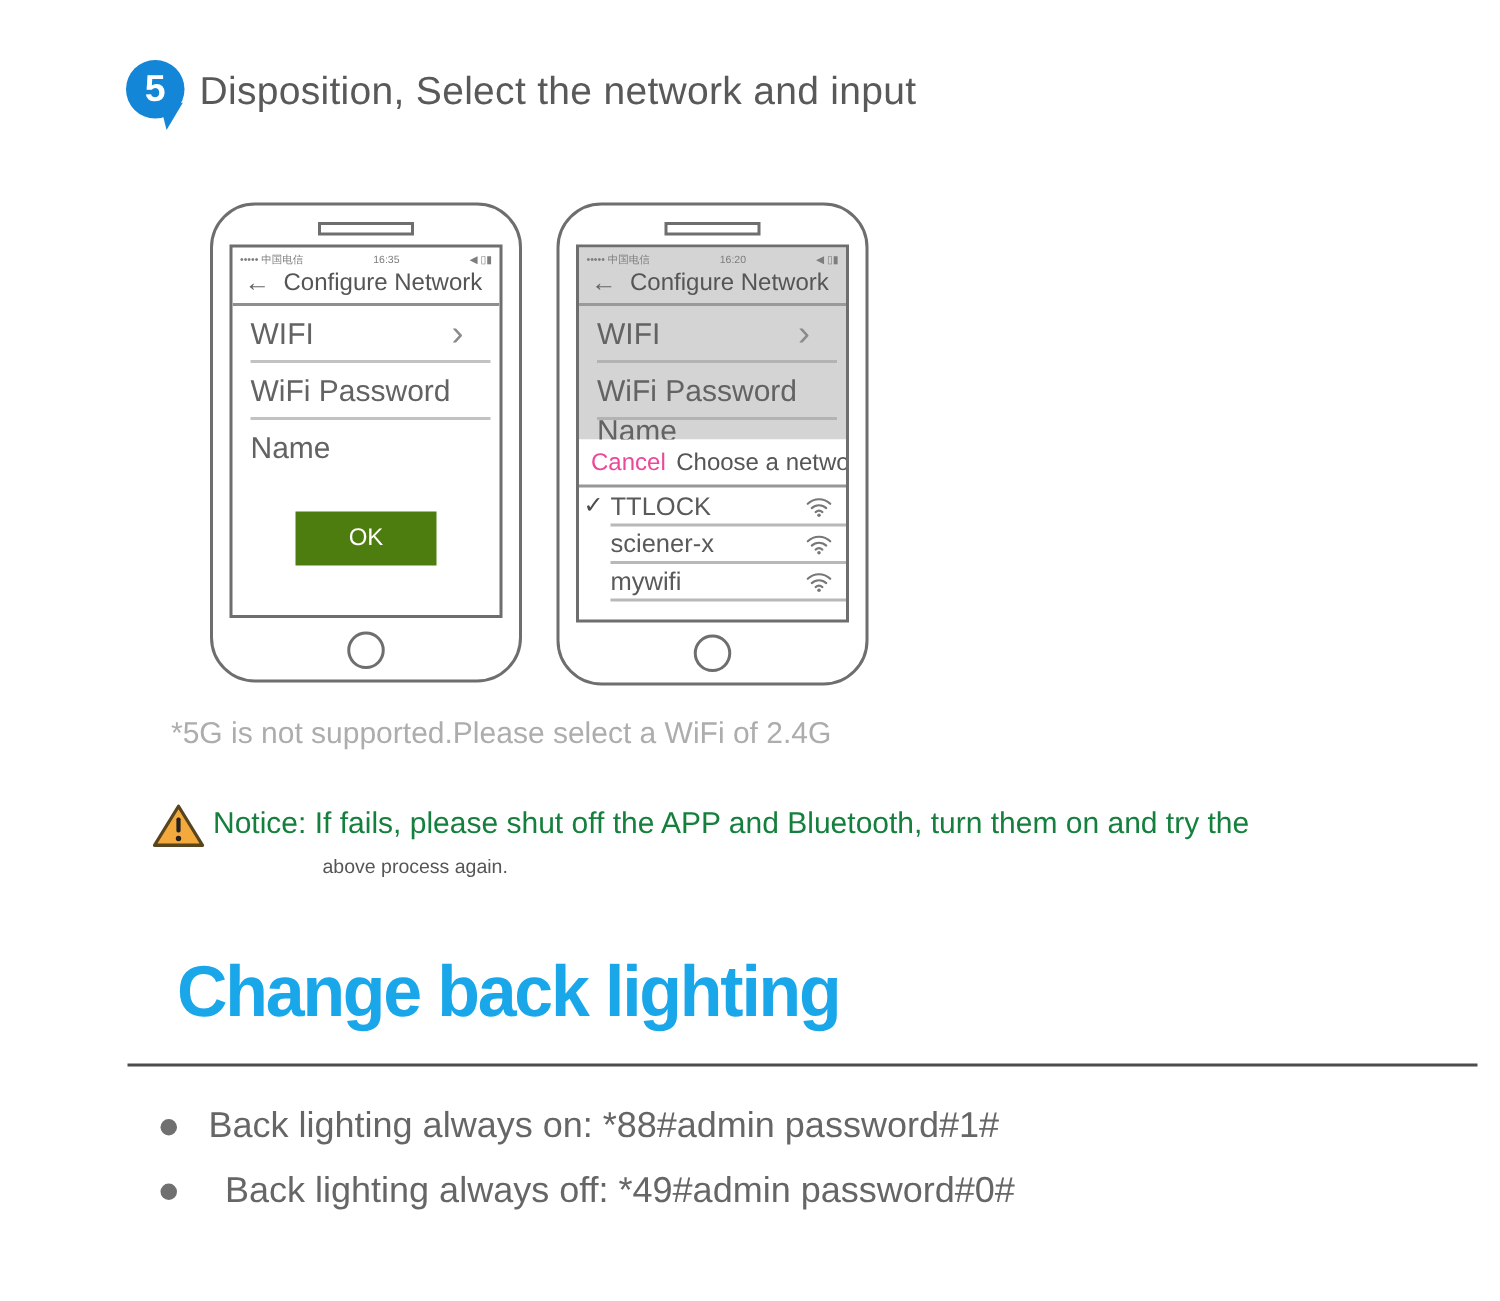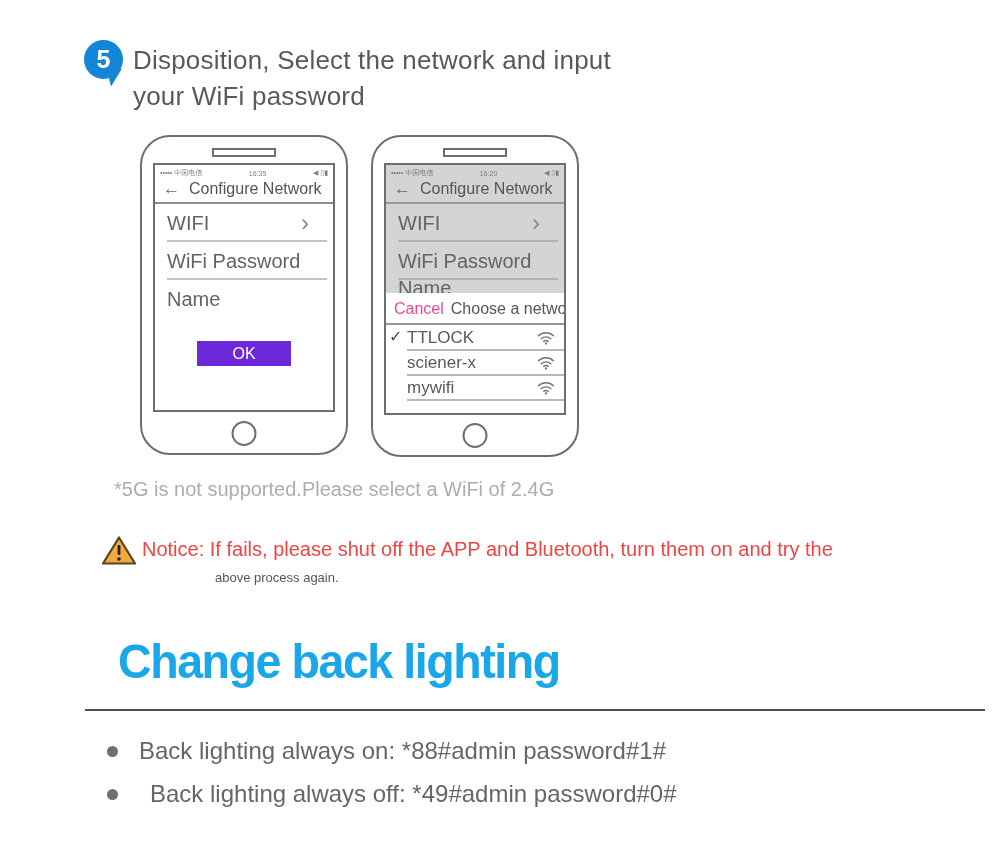--- a/index.html
+++ b/index.html
@@ -34,21 +34,21 @@
   .statusbar { display:flex; justify-content:space-between; align-items:center;
     font-size:7px; color:#7d7d7d; padding:3px 5px 0 5px; height:13px; white-space:nowrap; overflow:hidden; }
   .appbar { display:flex; align-items:center; gap:9px; font-size:16px; color:#555;
     padding:1px 6px 3px 8px; border-bottom:2px solid #8f8f8f; }
   .appbar .back { font-size:17px; color:#666; }
   .rowlist { }
   .row { display:flex; justify-content:space-between; align-items:center;
     font-size:20px; color:#636363; padding:7px 24px 5px 12px; line-height:24px; }
   .row .chev { font-size:24px; color:#8a8a8a; line-height:20px; }
   .divider { border-bottom:2px solid #c2c2c2; margin:0 6px 0 12px; }
-  .ok-btn { margin:25px auto 0 auto; width:94px; height:25px; background:#6d28d9;
+  .ok-btn { margin:25px auto 0 auto; width:94px; height:36px; background:#4d7c0f;
     color:#fff; font-size:16px; display:flex; align-items:center; justify-content:center; }
 
   
   .gray-block { background:#d4d4d4; }
   .gray-block .appbar { border-bottom:2px solid #9a9a9a; }
   .gray-block .divider { border-bottom:2px solid #b3b3b3; }
   .clipped-row { height:13px; overflow:hidden; }
   .sheet { background:#fff; }
   .sheet-head { display:flex; align-items:center; gap:7px; padding:6px 4px 5px 8px;
     border-bottom:2px solid #979797; font-size:16px; line-height:19px; white-space:nowrap; }
@@ -57,21 +57,21 @@
   .netlist { padding-top:1px; }
   .net-row { position:relative; display:flex; justify-content:space-between; align-items:center;
     margin-left:21px; padding:1px 8px 1px 0; height:25px; border-bottom:2px solid #b8b8b8;
     font-size:17px; color:#5a5a5a; }
   .check { position:absolute; left:-18px; top:1px; font-size:16px; font-weight:bold; color:#4a4a4a; }
   .wifi-ic { flex:0 0 auto; }
 
   
   .footnote { position:absolute; left:114px; top:478px; font-size:20px; color:#adadad; }
   .notice-icon { position:absolute; left:101px; top:535px; }
-  .notice-l1 { position:absolute; left:142px; top:538px; font-size:20px; color:#ef4444; }
+  .notice-l1 { position:absolute; left:142px; top:538px; font-size:20px; color:#15803d; }
   .notice-l2 { position:absolute; left:215px; top:570px; font-size:13px; color:#565656; }
 
   
   .section-heading { position:absolute; left:118px; top:634px; font-size:48px; font-weight:bold;
     color:#19a7ea; letter-spacing:-1.5px; transform:scaleX(0.97); transform-origin:left; }
   .rule { position:absolute; left:85px; top:709px; width:900px; height:2px; background:#4c4c4c; }
 
   .bullet { position:absolute; left:107px; display:flex; align-items:center; gap:21px;
     font-size:24px; color:#666; height:30px; }
   .bullet.b1 { top:736px; }
@@ -82,21 +82,20 @@
 <body>
 
 <div class="page">
 
   <div class="badge-tail"></div>
   <div class="step-badge">
     <span>5</span>
   </div>
   <div class="step-title">
     <div>Disposition, Select the network and input</div>
-    <div>your WiFi password</div>
   </div>
 
   <div class="phone p1">
     <div class="speaker"></div>
     <div class="screen">
       <div class="statusbar">
         <span>••••• 中国电信</span>
         <span>16:35</span>
         <span>◀ ▯▮</span>
       </div>

